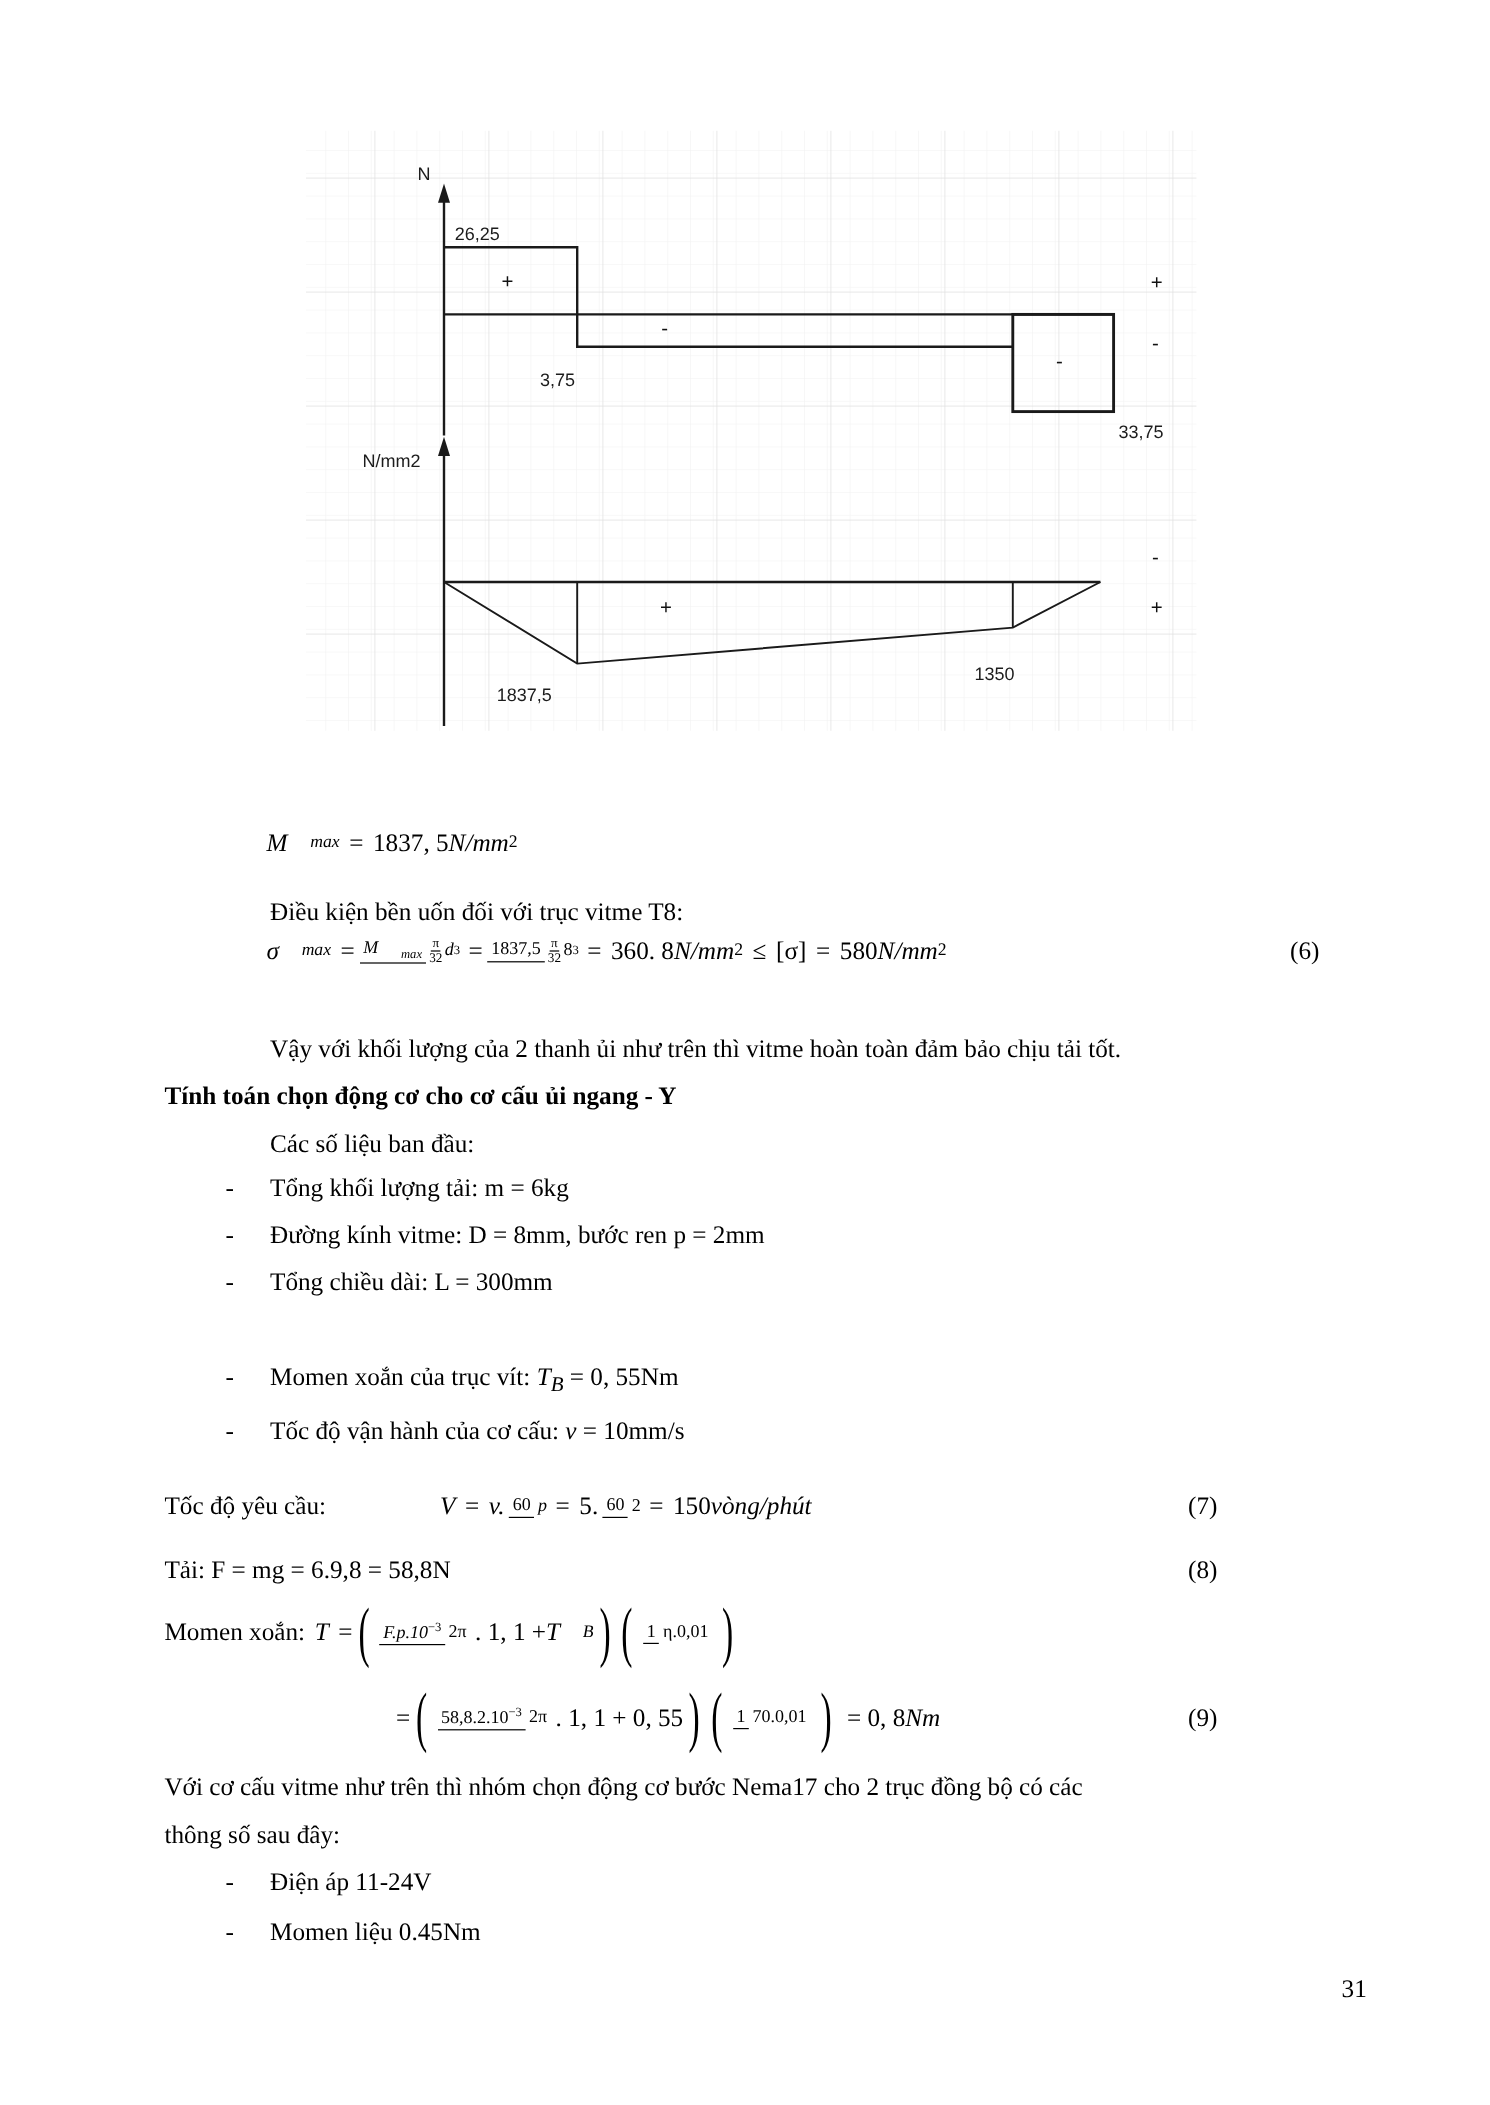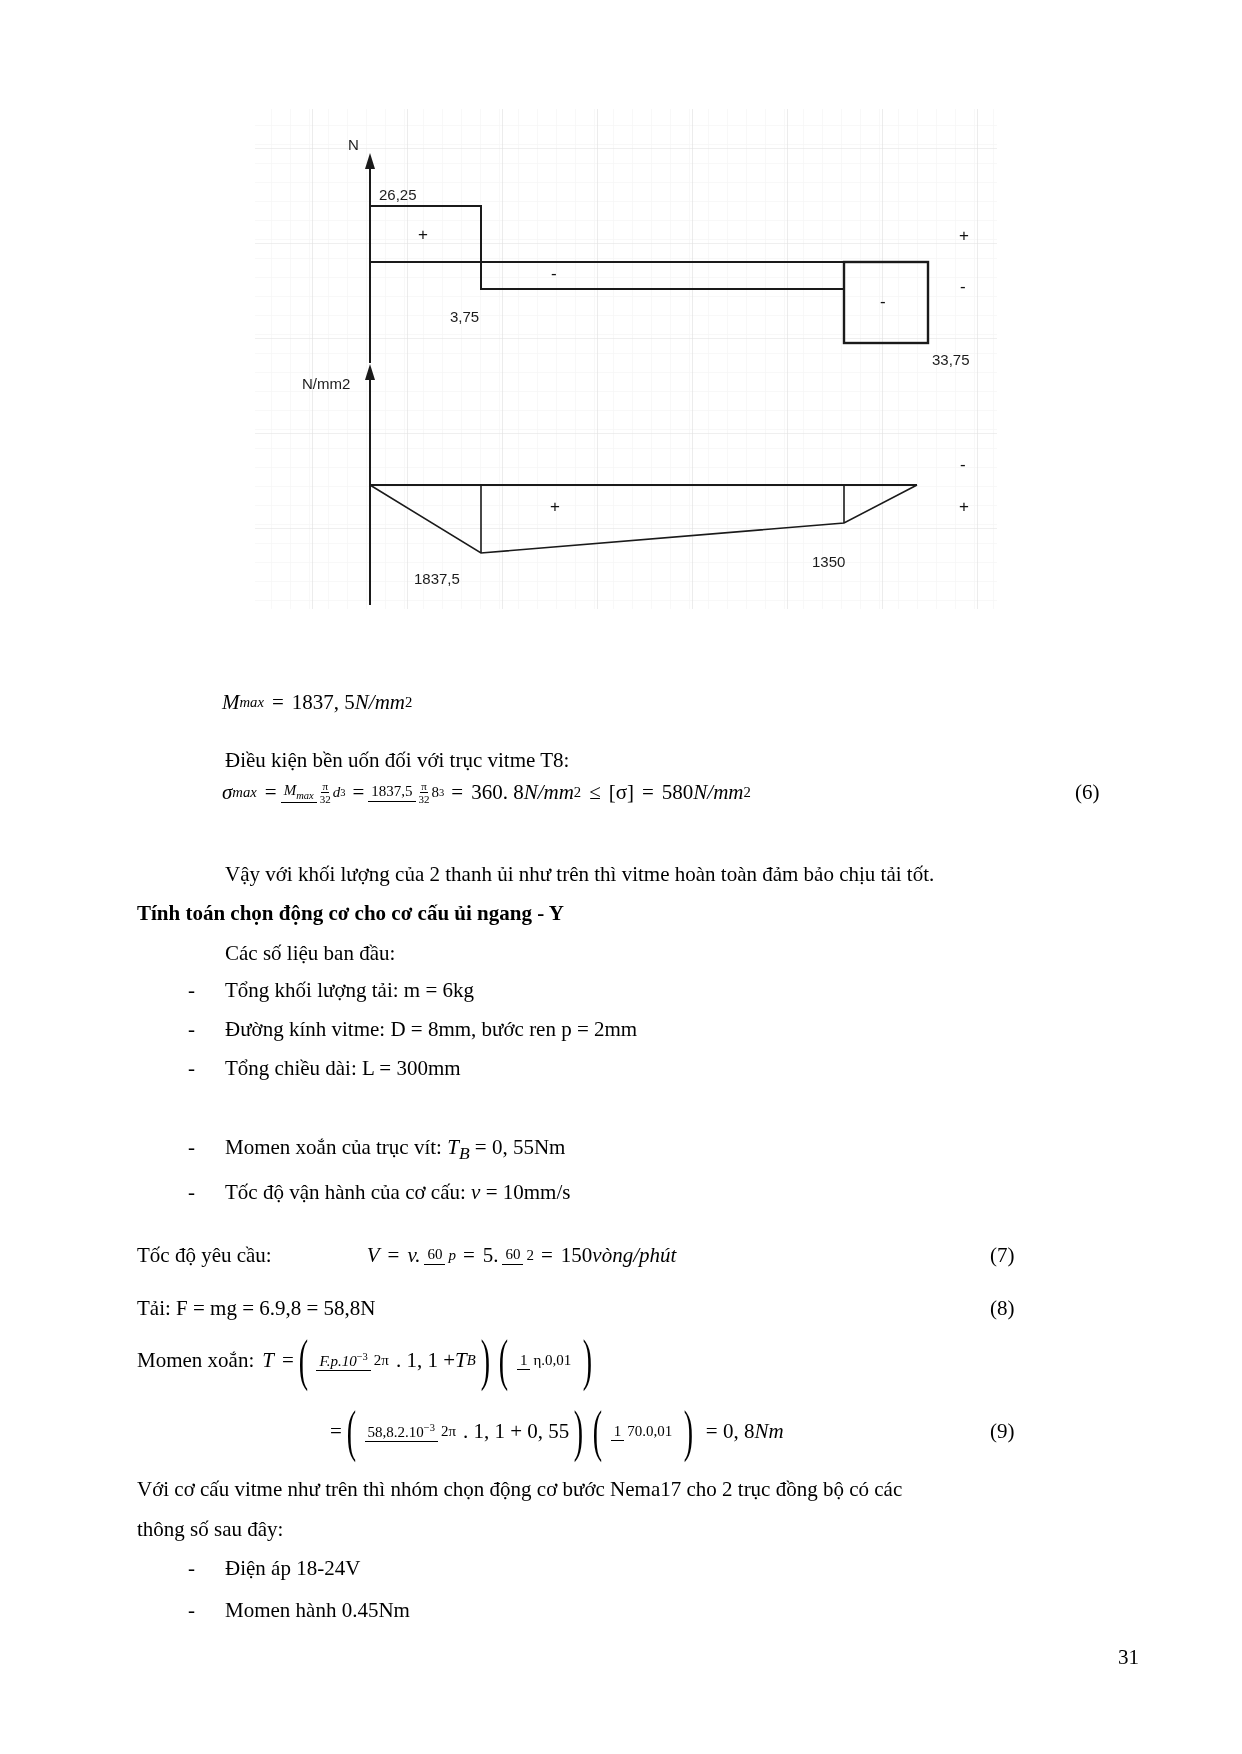--- a/index.html
+++ b/index.html
@@ -13,21 +13,21 @@
   .caption{position:absolute;left:180px;top:632px;width:955px;text-align:center;
            font-style:italic;font-size:22px;}
   
   .tline{position:absolute;font-size:21px;line-height:1.3;white-space:nowrap;}
   .heading{font-weight:bold;}
   .bullet{position:absolute;left:137px;font-size:21px;white-space:nowrap;}
   .bullet .dash{display:inline-block;width:37px;padding-left:51px;}
   
   .mrow{position:absolute;display:flex;align-items:center;font-size:21px;white-space:nowrap;}
   .mi{font-style:italic;}
-  .mrow sub{font-size:70%;}
+  .mrow sub{font-size:70%;margin-left:19px;}
   .mrow sup{font-size:70%;}
   .gap{display:inline-block;width:8px;}
   .frac{display:inline-flex;flex-direction:row;align-items:center;line-height:1.15;
         font-size:15px;vertical-align:middle;margin:0 4px;}
   .frac .fn{border-bottom:1.3px solid #000;padding:0 3px;text-align:center;}
   .frac .fd{padding:0 3px;display:flex;align-items:center;justify-content:center;}
   .sfrac{display:inline-flex;flex-direction:column;align-items:center;font-size:11px;
          line-height:1.1;margin-right:2px;}
   .sfrac .sn{border-bottom:1px solid #000;padding:0 1px;}
   .bigp{font-style:normal;font-size:56px;font-weight:300;line-height:0.85;
@@ -243,21 +243,21 @@
     <span class="gap"></span>
     <span>= 0, 8</span>
       <span class="mi">Nm</span>
     <span class="eqnum" style="left:660px;">(9)</span>
   </div>
 
   <div class="tline" style="left:137px;top:1476px;">Với cơ cấu vitme như trên thì nhóm chọn động cơ bước Nema17 cho 2 trục đồng bộ có các</div>
   <div class="tline" style="left:137px;top:1516px;">thông số sau đây:</div>
 
   <div class="bullet" style="top:1556px;">
-    <span class="dash">-</span><span>Điện áp 18-24V</span>
+    <span class="dash">-</span><span>Điện áp 11-24V</span>
   </div>
   <div class="bullet" style="top:1598px;">
-    <span class="dash">-</span><span>Momen hành 0.45Nm</span>
+    <span class="dash">-</span><span>Momen liệu 0.45Nm</span>
   </div>
 
   <div class="pagenum">31</div>
 
 </div>
 
 </body></html>

